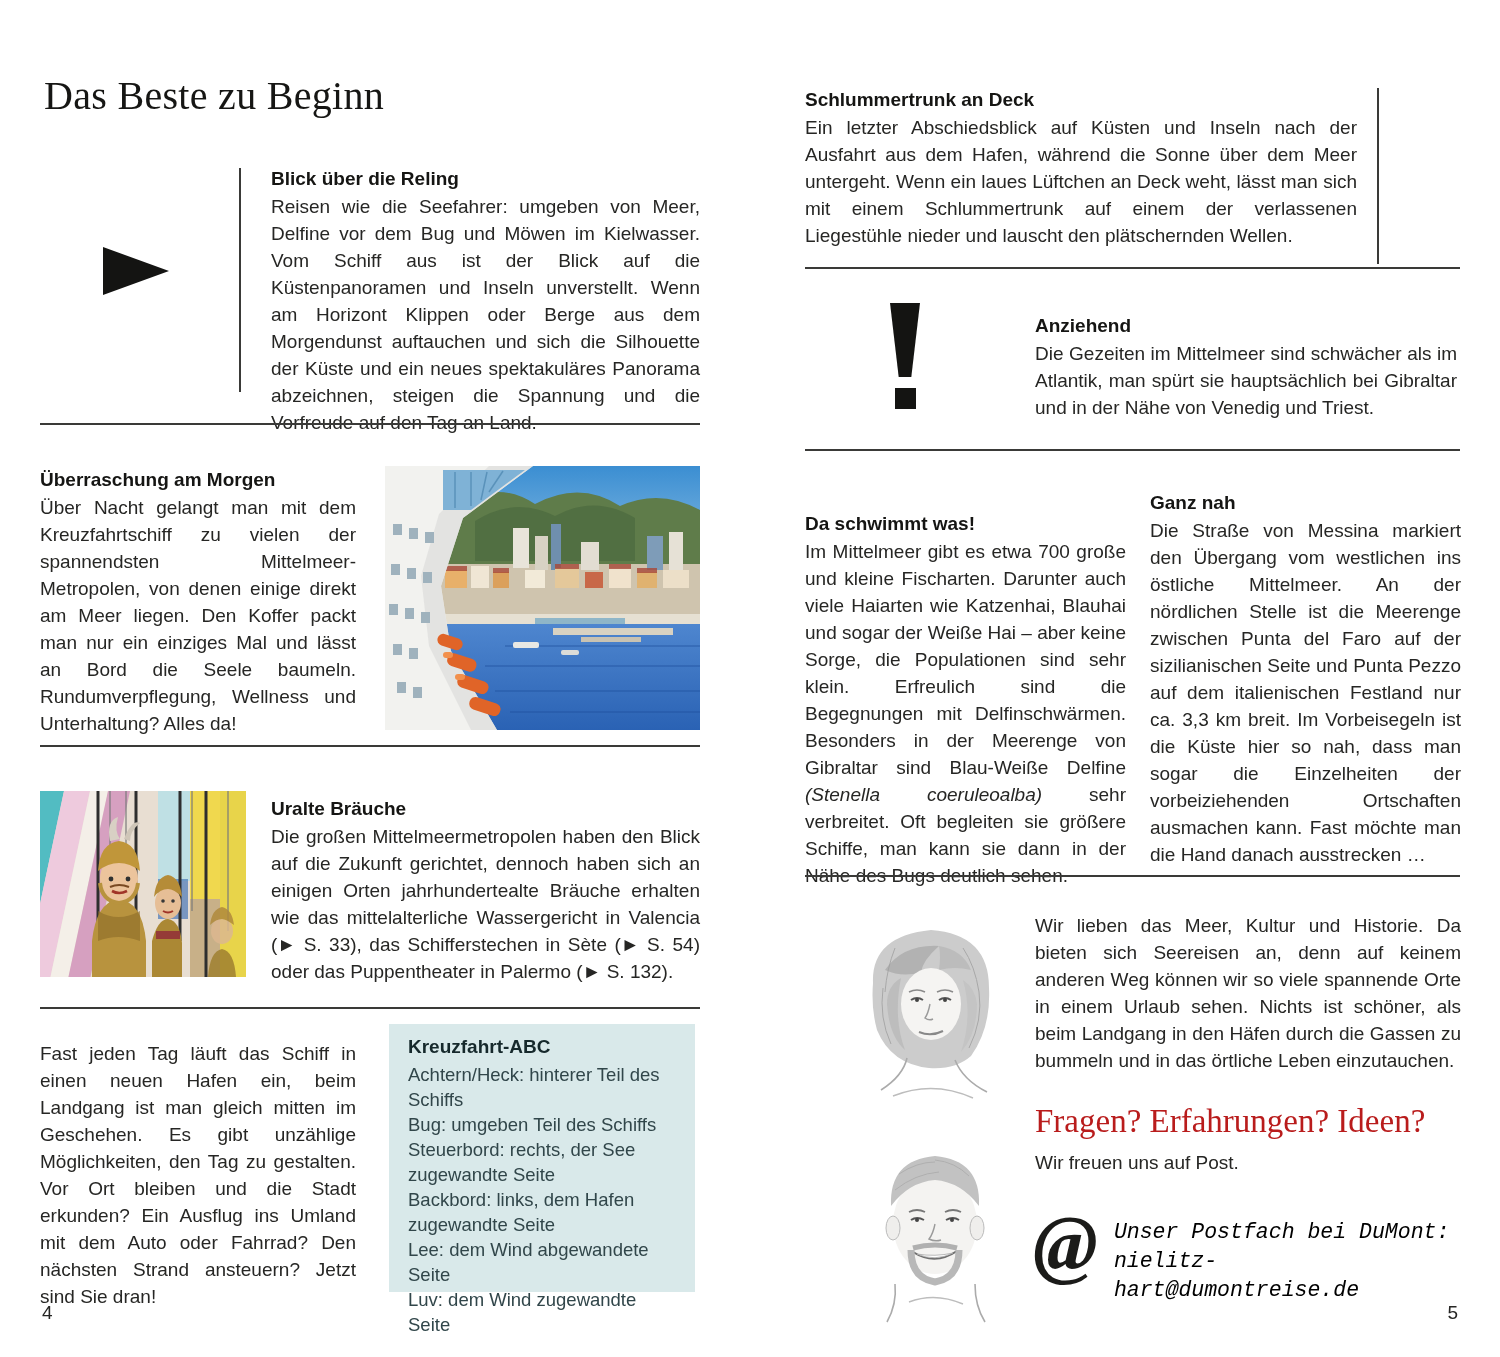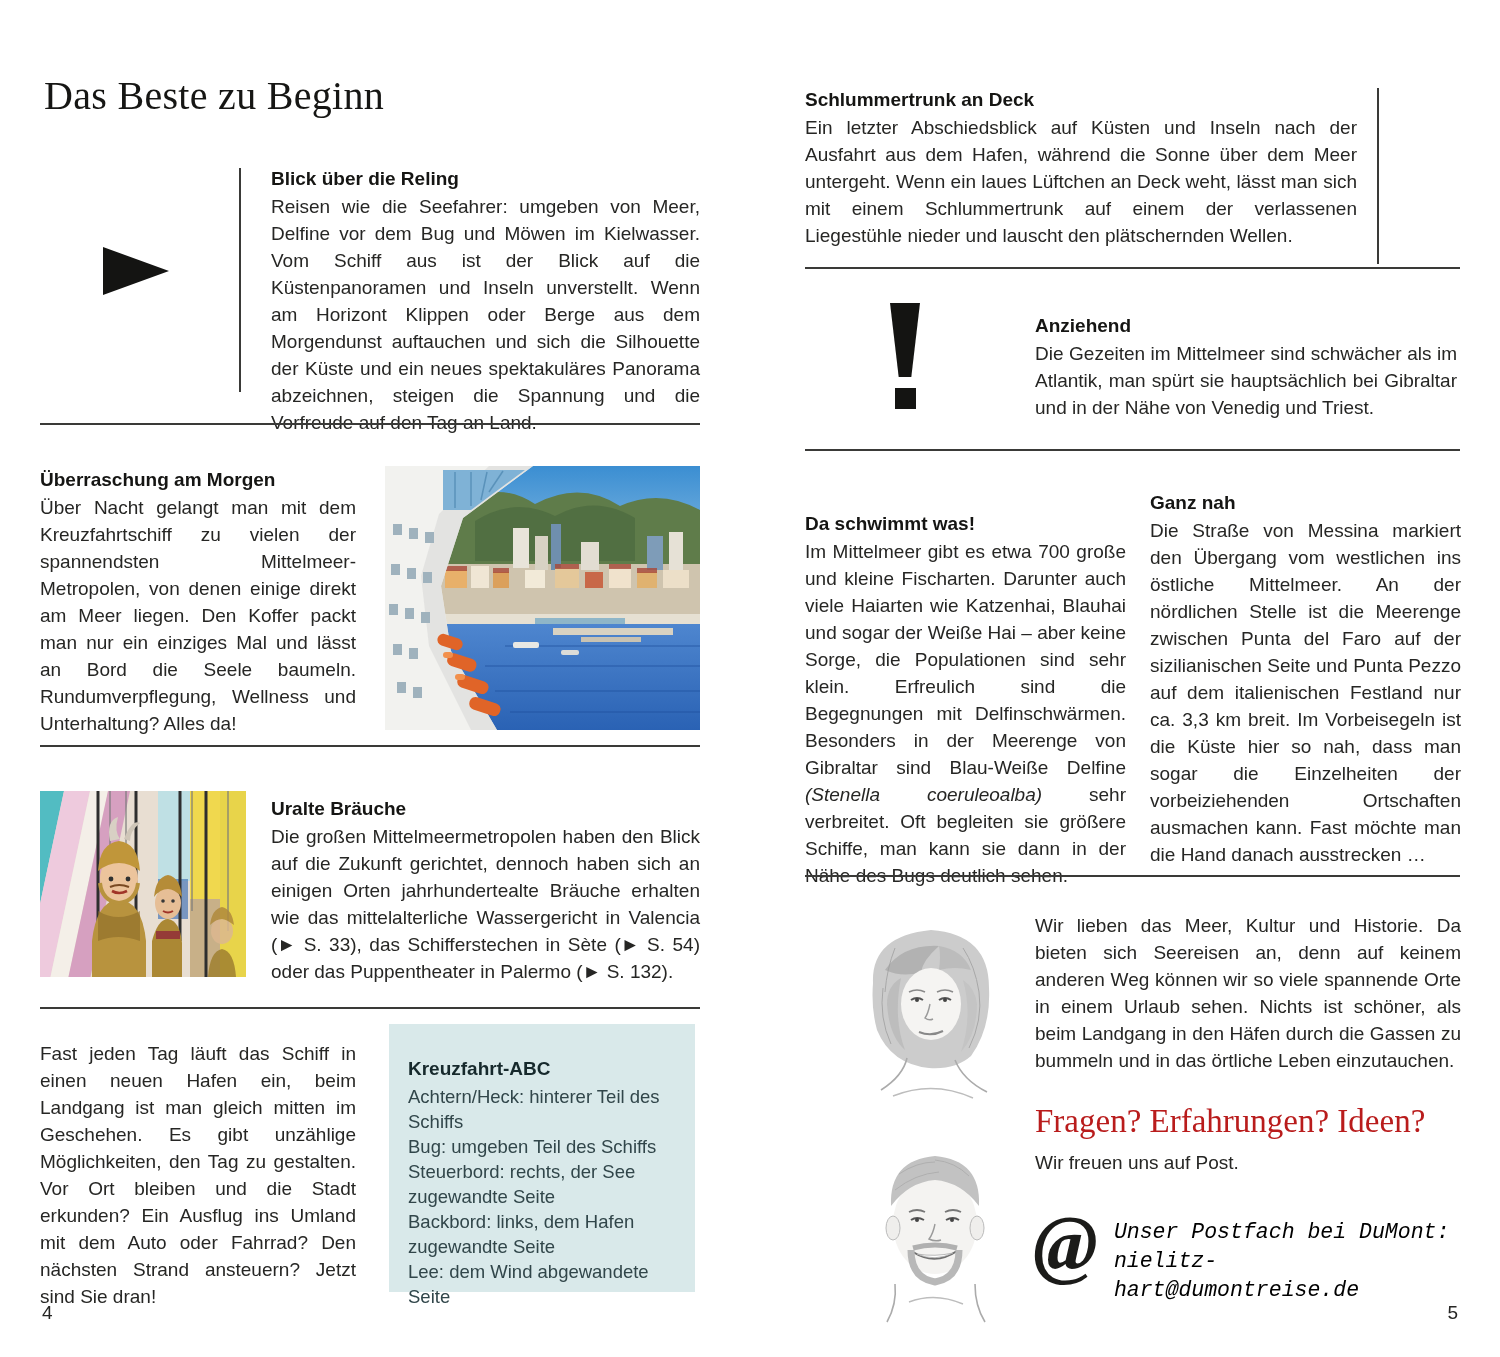--- a/index.html
+++ b/index.html
@@ -29,21 +29,21 @@
   .sec-reling{left:231px;top:165px;width:429px;}
   .hr-l1{top:423px;}
   .sec-morgen{left:0;top:466px;width:316px;}
   .fig-cruise{position:absolute;left:345px;top:466px;width:315px;height:264px;}
   .hr-l2{top:745px;}
   .fig-puppets{position:absolute;left:0;top:791px;width:206px;height:186px;}
   .sec-braeuche{left:231px;top:795px;width:429px;}
   .hr-l3{top:1007px;}
   .sec-landgang{left:0;top:1040px;width:316px;}
   .abc-box{position:absolute;left:349px;top:1024px;width:306px;height:268px;box-sizing:border-box;
-    background:#d9e9ea;padding:32px 19px;}
+    background:#d9e9ea;padding:10px 19px;}
   .abc-box h2{margin:0 0 2px 0;font-size:19px;line-height:26px;font-weight:bold;color:#16292c;}
   .abc-item{display:block;font-size:18.5px;line-height:25px;color:#31464a;}
   .pagenum{position:absolute;font-size:19px;color:#262624;}
   .pn-left{left:2px;top:1302px;}
   .pn-right{right:2px;top:1302px;}
 
   
   .sec-schlummer{left:0;top:86px;width:552px;}
   .vrule-schlummer{left:572px;top:88px;height:176px;}
   .hr-r1{top:267px;}
@@ -257,20 +257,21 @@
       <p class="sec-p">Fast jeden Tag läuft das Schiff in einen neuen Hafen ein, beim Landgang ist man gleich mitten im Geschehen. Es gibt unzählige Möglichkeiten, den Tag zu gestalten. Vor Ort bleiben und die Stadt erkunden? Ein Ausflug ins Umland mit dem Auto oder Fahrrad? Den nächsten Strand ansteuern? Jetzt sind Sie dran!</p>
     </div>
 
     <aside class="abc-box">
       <h2>Kreuzfahrt-ABC</h2>
       <span class="abc-item">Achtern/Heck: hinterer Teil des Schiffs</span>
       <span class="abc-item">Bug: umgeben Teil des Schiffs</span>
       <span class="abc-item">Steuerbord: rechts, der See zugewandte Seite</span>
       <span class="abc-item">Backbord: links, dem Hafen zugewandte Seite</span>
       <span class="abc-item">Lee: dem Wind abgewandete Seite</span>
+      <span class="abc-item">Luv: dem Wind zugewandte Seite</span>
     </aside>
 
     <div class="pagenum pn-left">4</div>
   </section>
 
   <section class="page page-right">
 
     <div class="sec sec-schlummer">
       <h2 class="sec-h">Schlummertrunk an Deck</h2>
       <p class="sec-p">Ein letzter Abschiedsblick auf Küsten und Inseln nach der Ausfahrt aus dem Hafen, während die Sonne über dem Meer untergeht. Wenn ein laues Lüftchen an Deck weht, lässt man sich mit einem Schlummertrunk auf einem der verlassenen Liegestühle nieder und lauscht den plätschernden Wellen.</p>

